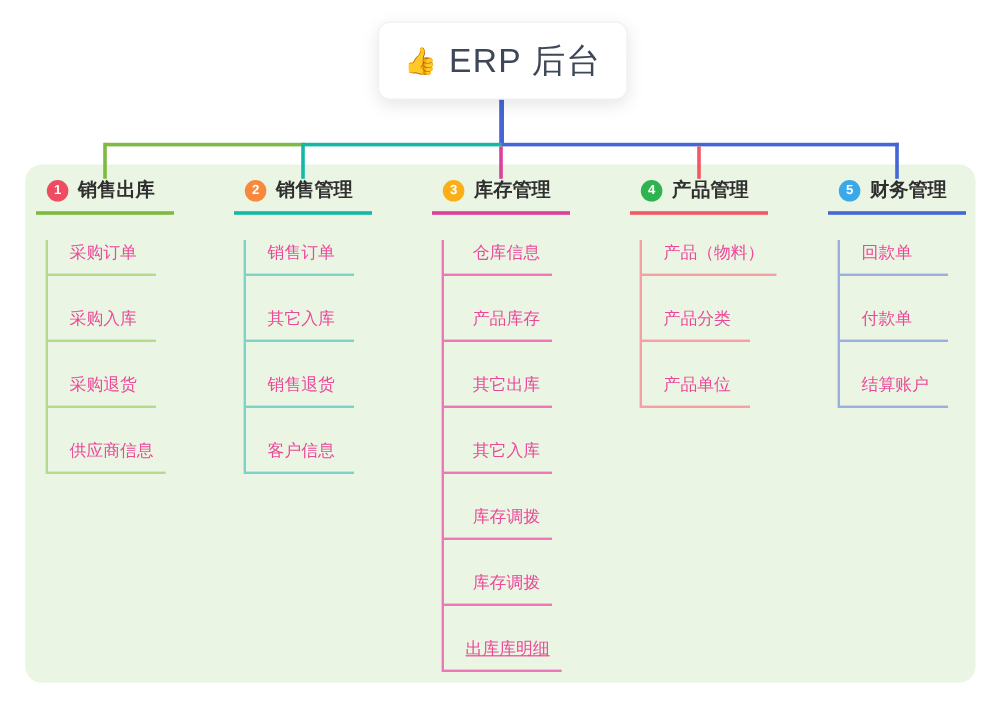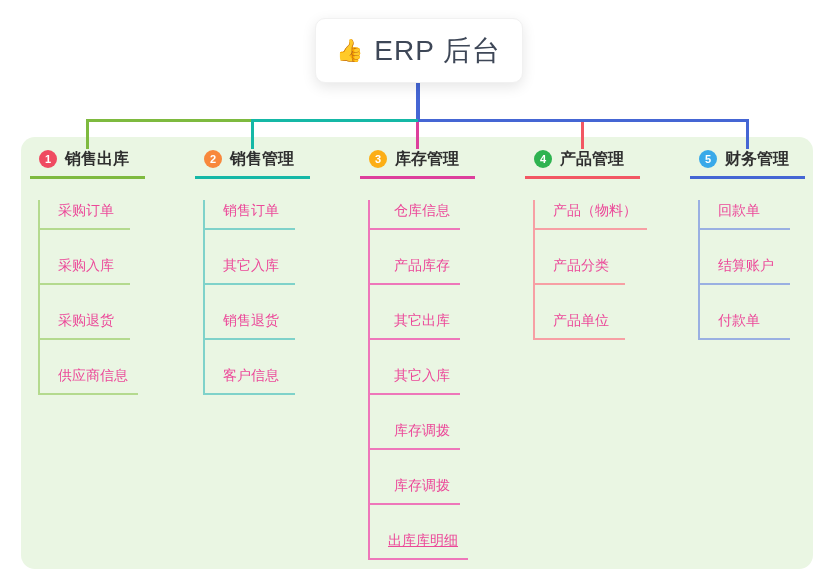--- a/index.html
+++ b/index.html
@@ -122,18 +122,18 @@
           <div class="branch-item" style="border-bottom-color: rgb(247, 159, 164);">产品单位</div>
         </div>
       </div>
       <div class="branch-col" style="left: 690px;">
         <div class="branch-header" style="border-bottom-color: rgb(69, 102, 212);">
           <span class="branch-num" style="background: rgb(57, 169, 233);">5</span>
           <span class="branch-label">财务管理</span>
         </div>
         <div class="branch-items" style="border-left-color: rgb(154, 176, 226);">
           <div class="branch-item" style="border-bottom-color: rgb(154, 176, 226);">回款单</div>
+          <div class="branch-item" style="border-bottom-color: rgb(154, 176, 226);">付款单</div>
           <div class="branch-item" style="border-bottom-color: rgb(154, 176, 226);">结算账户</div>
-          <div class="branch-item" style="border-bottom-color: rgb(154, 176, 226);">付款单</div>
         </div>
       </div>
     </div>
 </div>
 
 </body></html>

